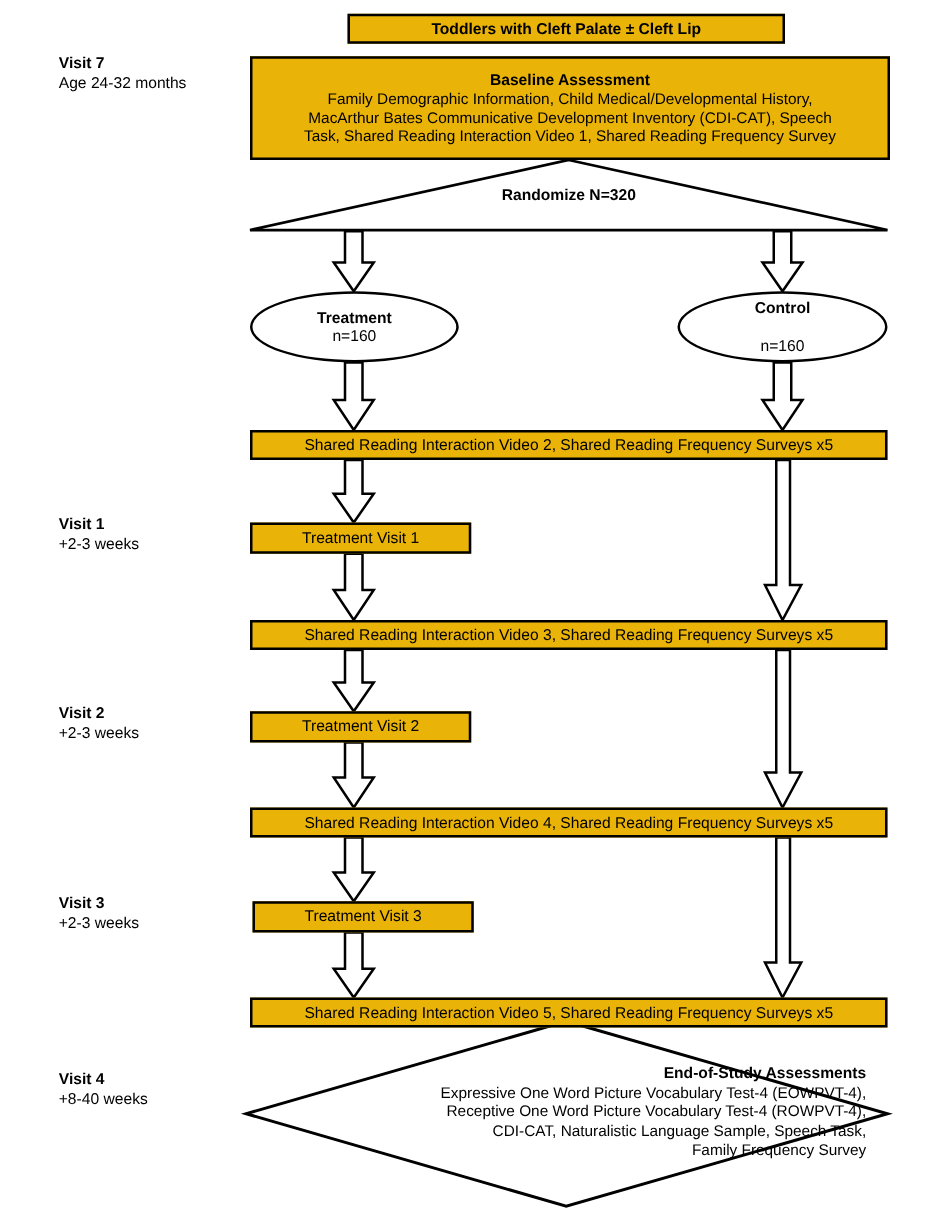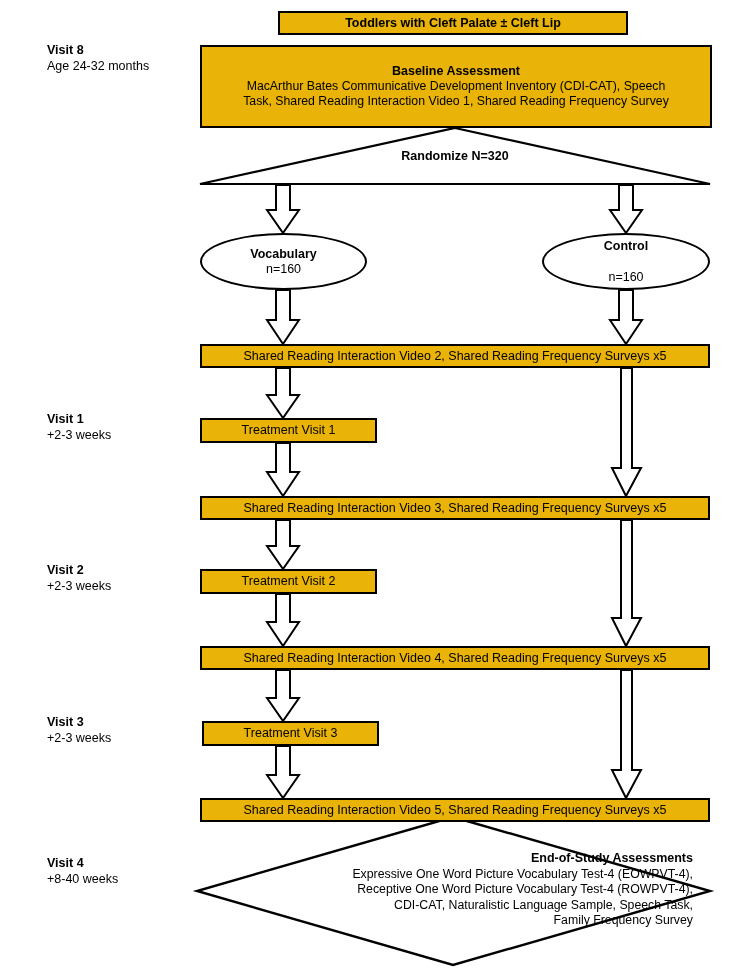--- a/index.html
+++ b/index.html
@@ -142,21 +142,21 @@
     <polygon points="276,670 290,670 290,698 299,698 283,721 267,698 276,698" fill="#ffffff" stroke="#000000" stroke-width="2"></polygon>
 
     <polygon points="276,746 290,746 290,775 299,775 283,798 267,775 276,775" fill="#ffffff" stroke="#000000" stroke-width="2"></polygon>
 
     <polygon points="621,670 632,670 632,770 641,770 626,798 612,770 621,770" fill="#ffffff" stroke="#000000" stroke-width="2"></polygon>
 
     <polygon points="453,817 710,891 453,965 197,891" fill="#ffffff" stroke="#000000" stroke-width="2.4" stroke-linejoin="miter"></polygon>
   </svg>
 
   <div class="visit-label" style="top:42px;">
-    <span class="v-title">Visit 8</span>
+    <span class="v-title">Visit 7</span>
     <span class="v-sub">Age 24-32 months</span>
   </div>
   <div class="visit-label" style="top:411px;">
     <span class="v-title">Visit 1</span>
     <span class="v-sub">+2-3 weeks</span>
   </div>
   <div class="visit-label" style="top:562px;">
     <span class="v-title">Visit 2</span>
     <span class="v-sub">+2-3 weeks</span>
   </div>
@@ -168,28 +168,29 @@
     <span class="v-title">Visit 4</span>
     <span class="v-sub">+8-40 weeks</span>
   </div>
 
   <div class="node-box" style="left:278px; top:11px; width:350px; height:24px;">
     <span class="ttl">Toddlers with Cleft Palate ± Cleft Lip</span>
   </div>
 
   <div class="node-box" style="left:200px; top:45px; width:512px; height:83px;">
     <span class="ttl">Baseline Assessment</span>
+    <span class="body-line">Family Demographic Information, Child Medical/Developmental History,</span>
     <span class="body-line">MacArthur Bates Communicative Development Inventory (CDI-CAT), Speech</span>
     <span class="body-line">Task, Shared Reading Interaction Video 1, Shared Reading Frequency Survey</span>
   </div>
 
   <div class="float-text bold" style="left:355px; top:149px; width:200px;">Randomize N=320</div>
 
   <div class="ellipse-node" style="left:200px; top:233px; width:167px; height:57px;">
-    <span class="e-title">Vocabulary</span>
+    <span class="e-title">Treatment</span>
     <span class="e-sub">n=160</span>
   </div>
   <div class="ellipse-node" style="left:542px; top:233px; width:168px; height:57px;gap:16px;">
     <span class="e-title">Control</span>
     <span class="e-sub">n=160</span>
   </div>
 
   <div class="node-box" style="left:200px; top:344px; width:510px; height:24px;">
     <span class="bar-text">Shared Reading Interaction Video 2, Shared Reading Frequency Surveys x5</span>
   </div>

